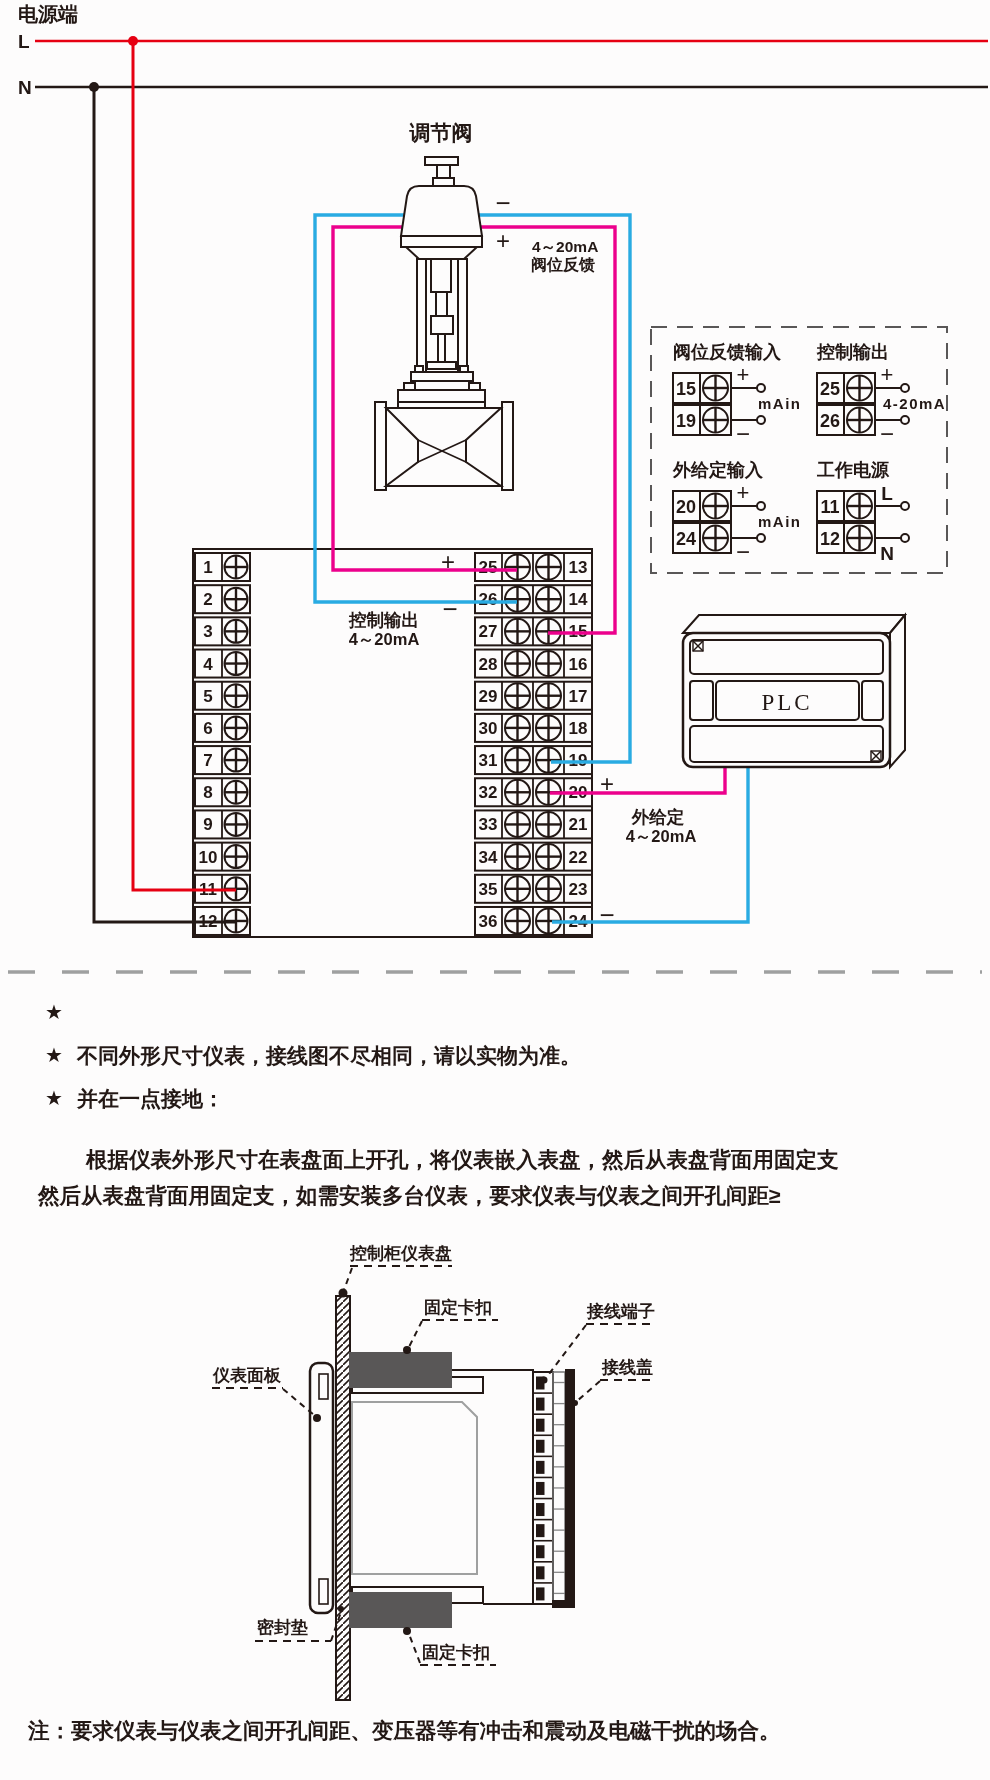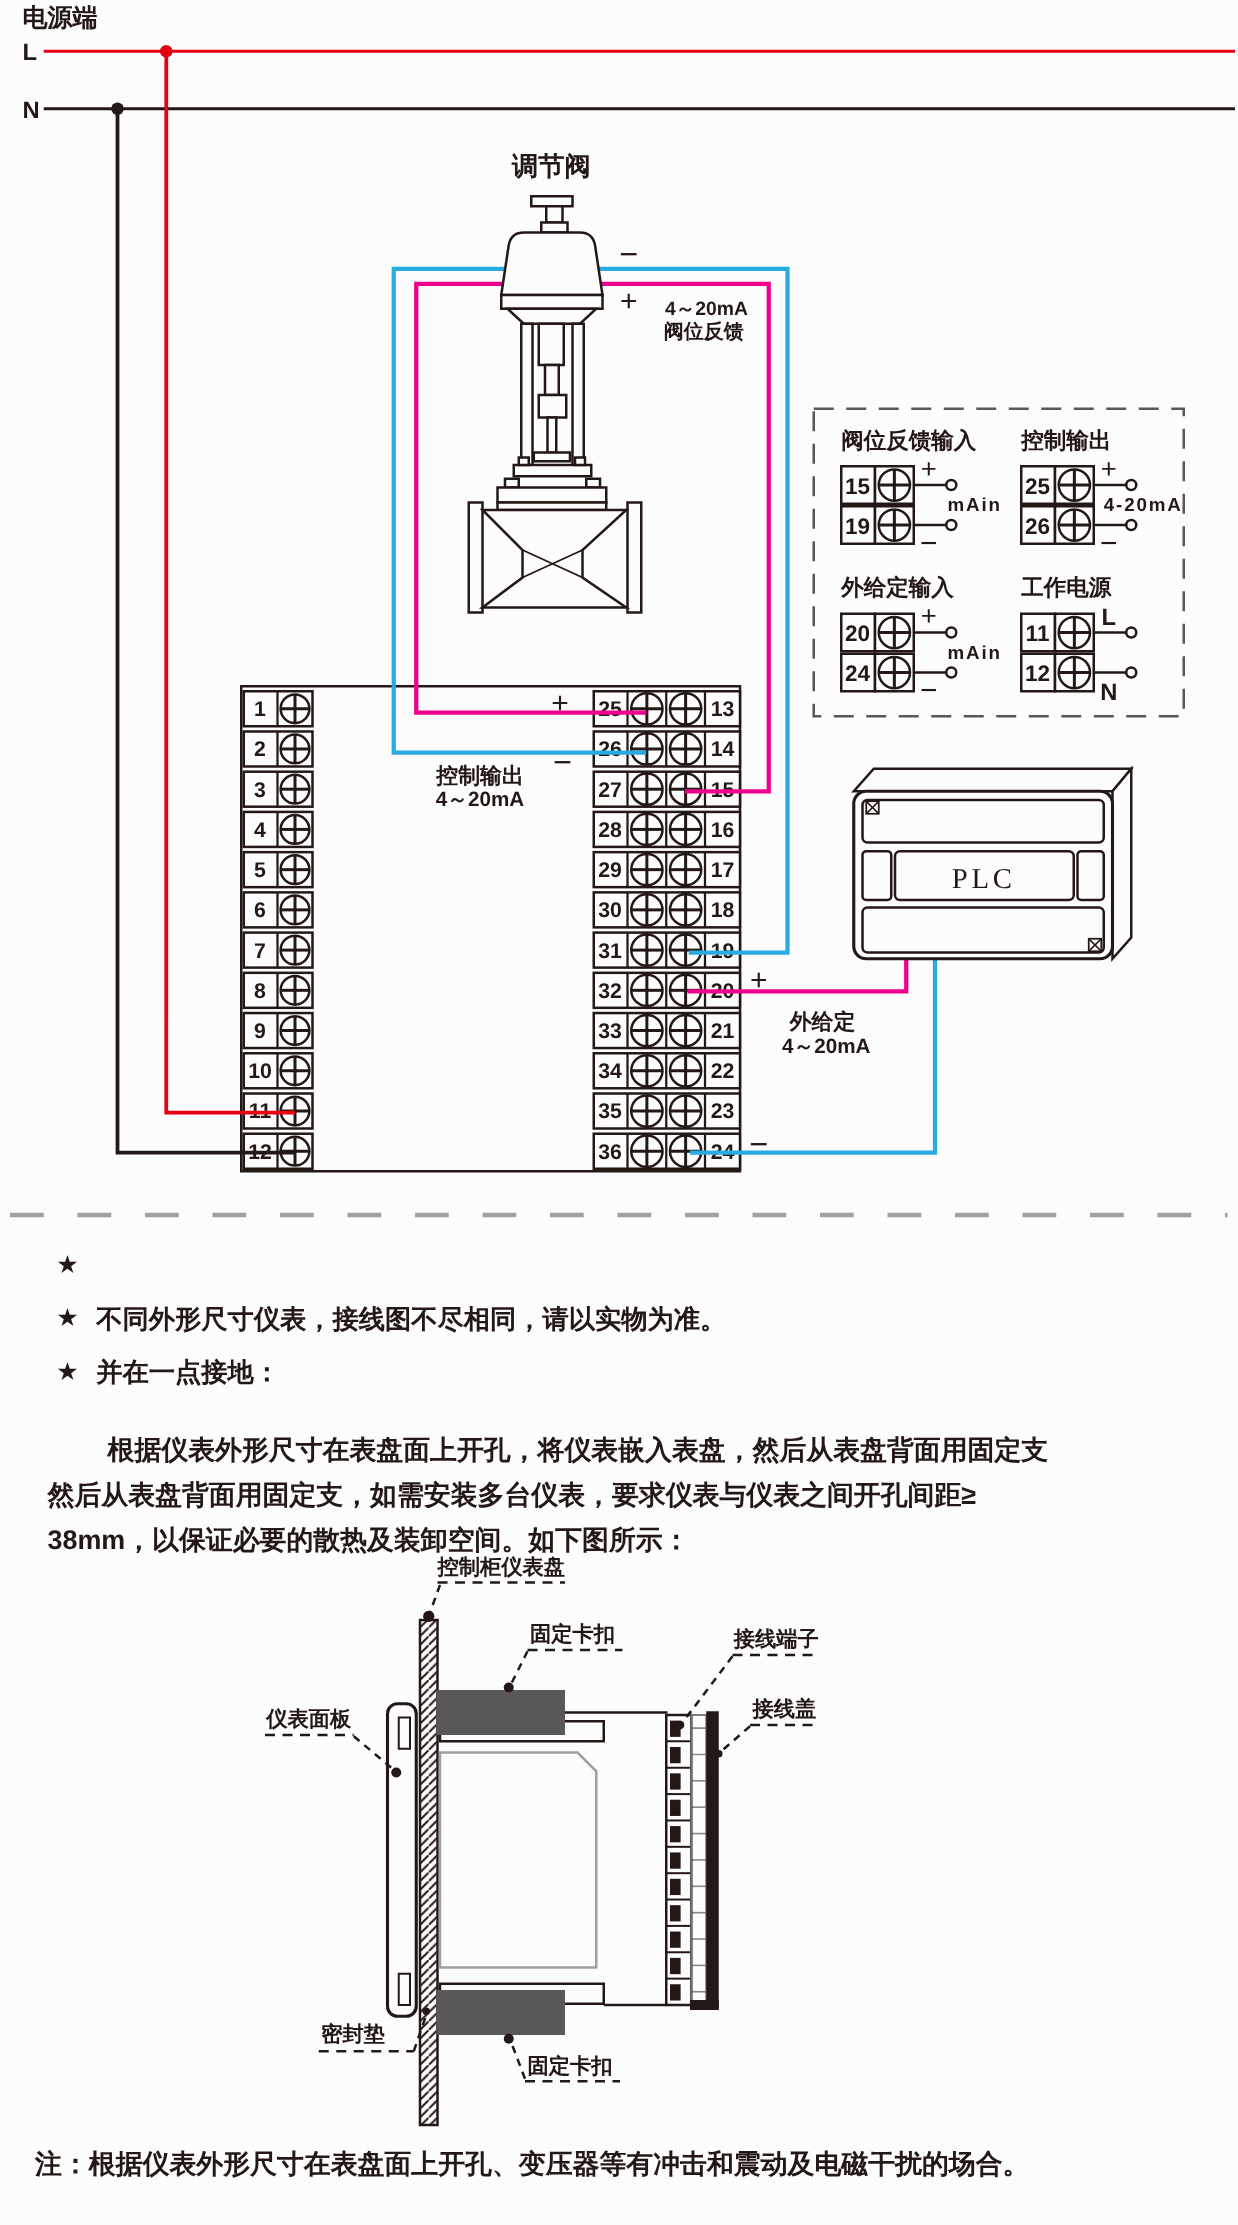--- a/index.html
+++ b/index.html
@@ -462,21 +462,20 @@
     </div>
     <div class="bullet">
       <span class="star">★</span>
       <span>并在一点接地：</span>
     </div>
   </div>
 
 <div class="para-block" id="paragraph">
     <div class="para-line indent">根据仪表外形尺寸在表盘面上开孔，将仪表嵌入表盘，然后从表盘背面用固定支</div>
     <div class="para-line">然后从表盘背面用固定支，如需安装多台仪表，要求仪表与仪表之间开孔间距≥</div>
-    <div class="para-line">38mm，以保证必要的散热及装卸空间。如下图所示：</div>
   </div>
 
 <svg id="install-svg" width="990" height="490" viewBox="0 1230 990 490">
   <defs>
     <pattern id="hatch" patternUnits="userSpaceOnUse" width="7" height="7">
       <path d="M0,7 L7,0" stroke="#231815" stroke-width="1.6"></path>
     </pattern>
   </defs>
 
   <rect x="336" y="1296" width="14" height="404" fill="url(#hatch)" stroke="#231815" stroke-width="2"></rect>
@@ -567,13 +566,13 @@
     <line x1="331" y1="1641" x2="341" y2="1612" stroke="#231815" stroke-width="2" stroke-dasharray="6 5"></line>
     <circle cx="341" cy="1609" r="3" fill="#231815"></circle>
 
     <text x="422" y="1658">固定卡扣</text>
     <line x1="420" y1="1665" x2="496" y2="1665" stroke="#231815" stroke-width="2" stroke-dasharray="8 6"></line>
     <line x1="420" y1="1663" x2="409" y2="1634" stroke="#231815" stroke-width="2" stroke-dasharray="6 5"></line>
     <circle cx="407" cy="1631" r="4" fill="#231815"></circle>
   </g>
 </svg>
 
-<div class="footnote">注：根据仪表外形尺寸在表盘面上开孔、变压器等有冲击和震动及电磁干扰的场合。</div>
+<div class="footnote">注：要求仪表与仪表之间开孔间距、变压器等有冲击和震动及电磁干扰的场合。</div>
 
 </body></html>

